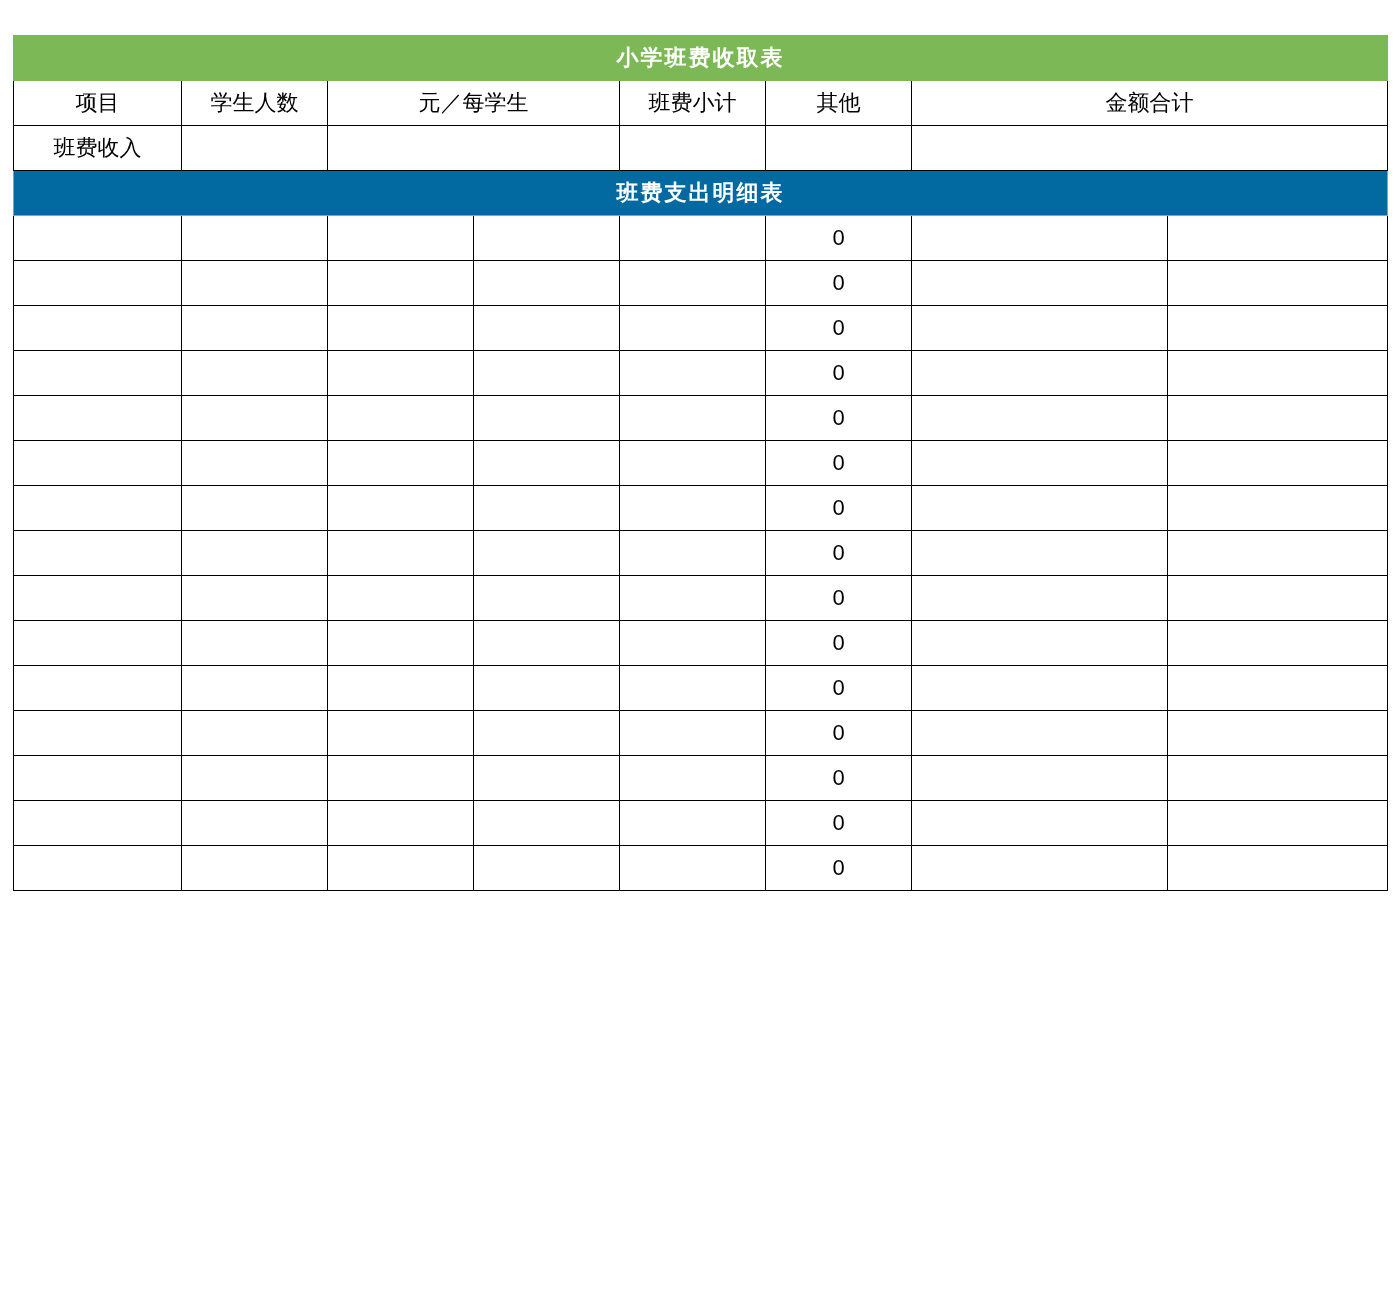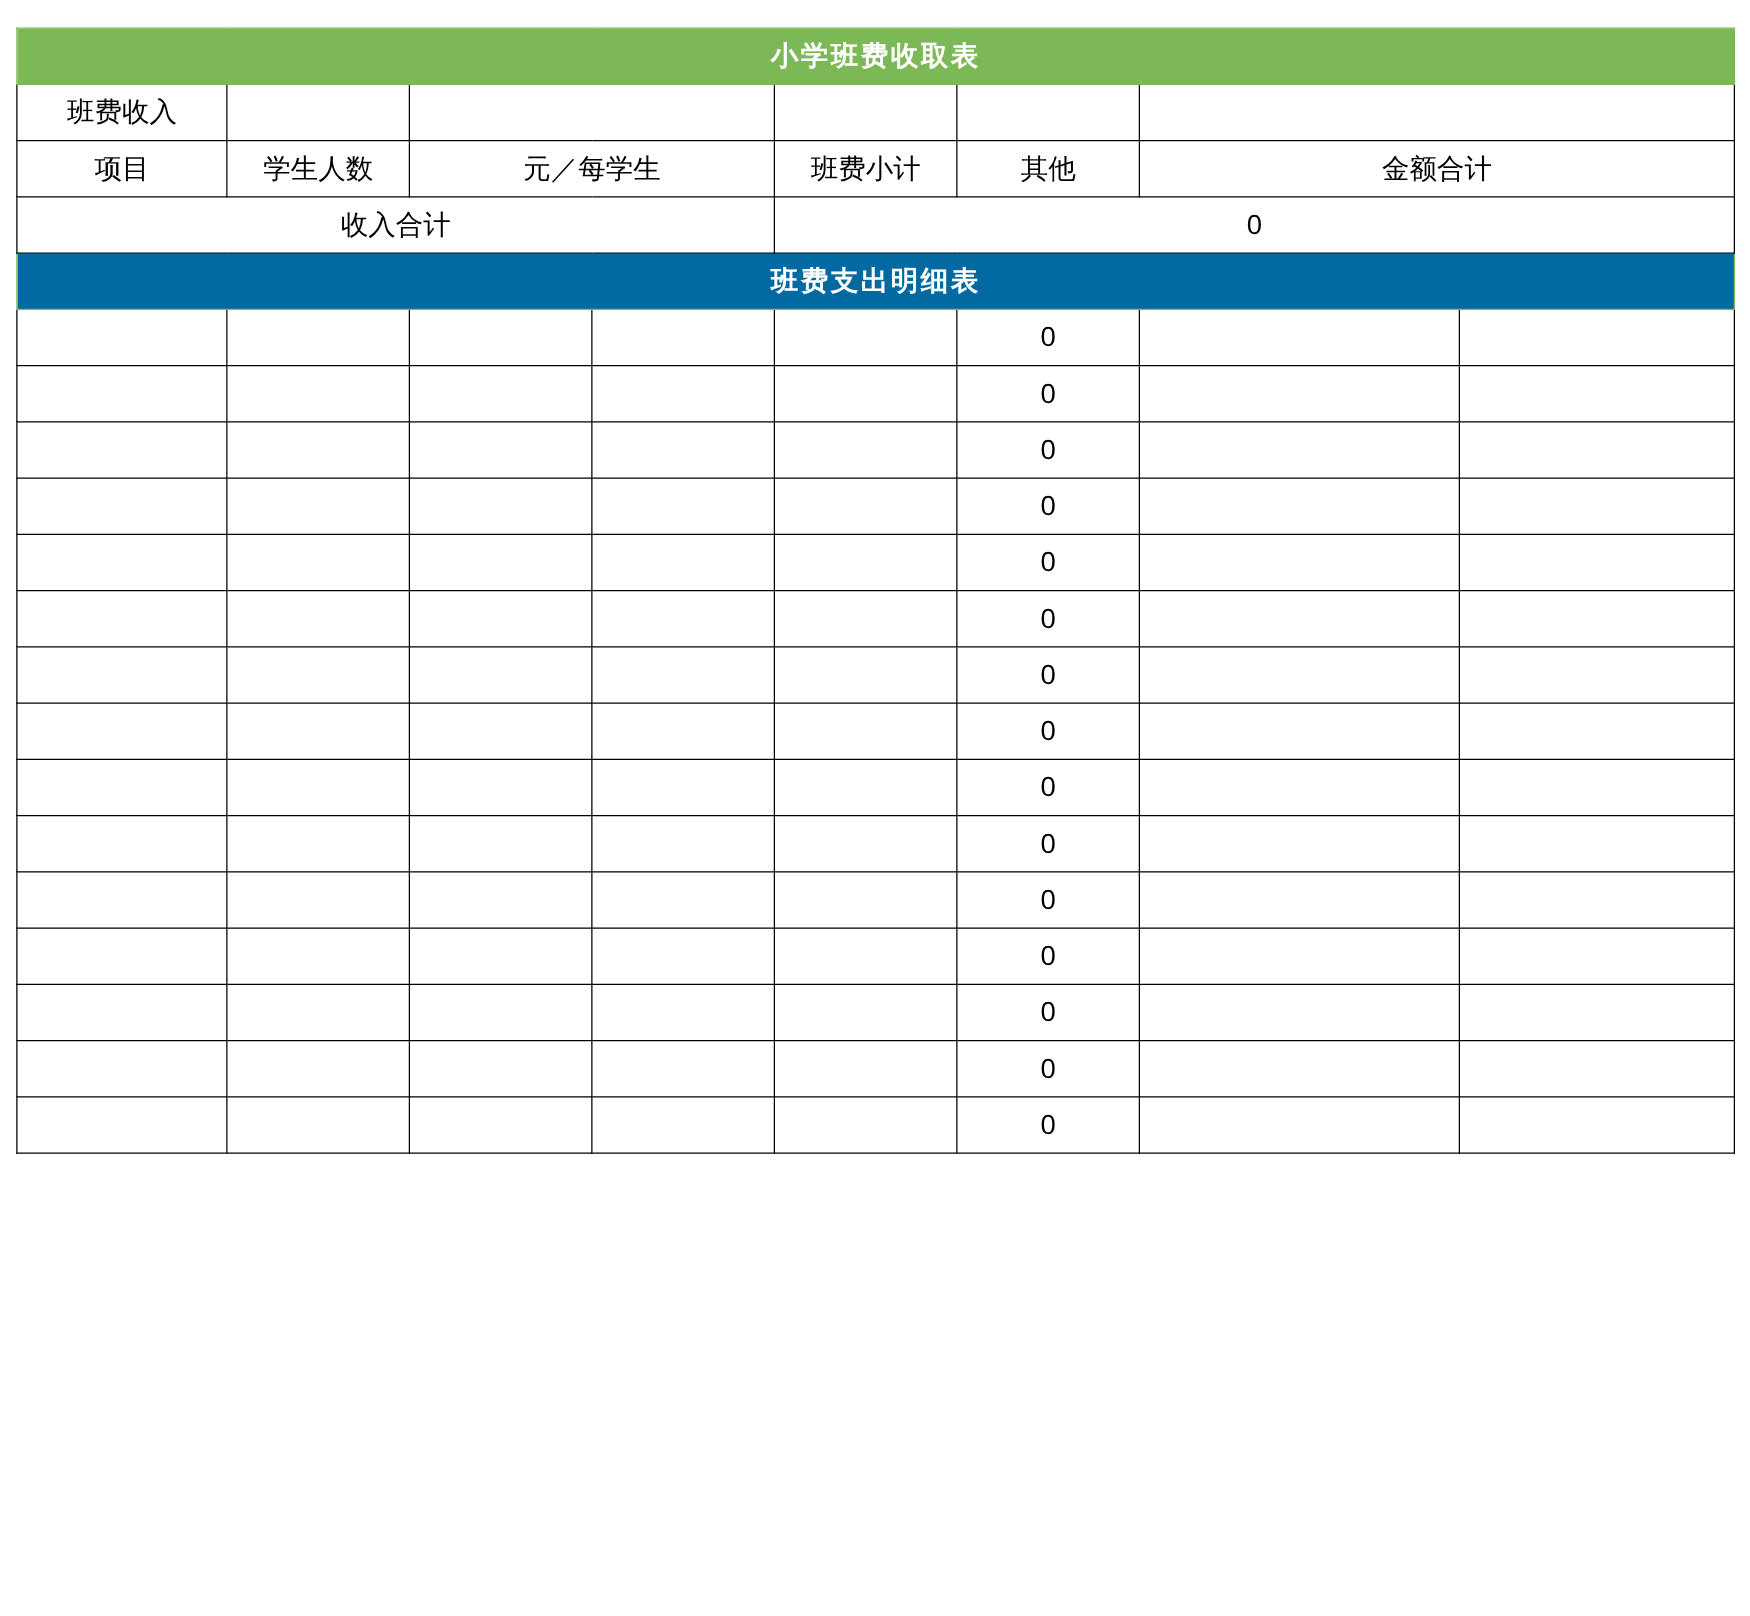--- a/index.html
+++ b/index.html
@@ -9,21 +9,21 @@
   }
   body {
     width: 1400px;
     height: 1293px;
     font-family: "Liberation Sans", "DejaVu Sans", sans-serif;
     color: #000000;
     overflow: hidden;
   }
   .sheet {
     width: 1374px;
-    margin: 4px auto;
+    margin: 17px auto;
     padding-top: 18px;
     box-sizing: border-box;
   }
   table.grid {
     border-collapse: collapse;
     width: 1374px;
     table-layout: fixed;
   }
   table.grid td {
     border: 1px solid #000000;
@@ -76,41 +76,37 @@
       <col style="width:136px">
       <col style="width:220px">
     </colgroup>
     <tbody>
 
       <tr>
         <td class="banner" colspan="9">小学班费收取表</td>
       </tr>
 
       <tr>
+        <td class="hdr">项目</td>
+        <td class="hdr">学生人数</td>
+        <td class="hdr" colspan="2">元／每学生</td>
+        <td class="hdr" colspan="1">班费小计</td>
+        <td class="hdr">其他</td>
+        <td class="hdr" colspan="3">金额合计</td>
+      </tr>
+
+      <tr>
         <td class="hdr">班费收入</td>
         <td></td>
         <td colspan="2"></td>
         <td colspan="1"></td>
         <td></td>
         <td colspan="3"></td>
       </tr>
 
-      <tr>
-        <td class="hdr">项目</td>
-        <td class="hdr">学生人数</td>
-        <td class="hdr" colspan="2">元／每学生</td>
-        <td class="hdr" colspan="1">班费小计</td>
-        <td class="hdr">其他</td>
-        <td class="hdr" colspan="3">金额合计</td>
-      </tr>
-
-      <tr>
-        <td class="hdr" colspan="4">收入合计</td>
-        <td colspan="5">0</td>
-      </tr>
 
       <tr>
         <td class="subbanner" colspan="9">班费支出明细表</td>
       </tr>
 
     </tbody>
     <tbody id="expense-rows">
         <tr>
           <td class="empty-cell"></td>
           <td class="empty-cell"></td>

